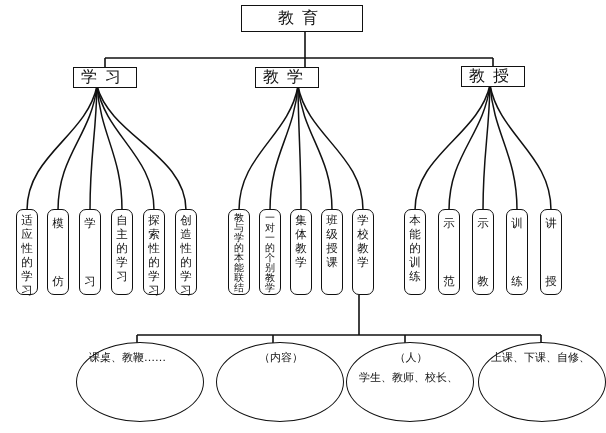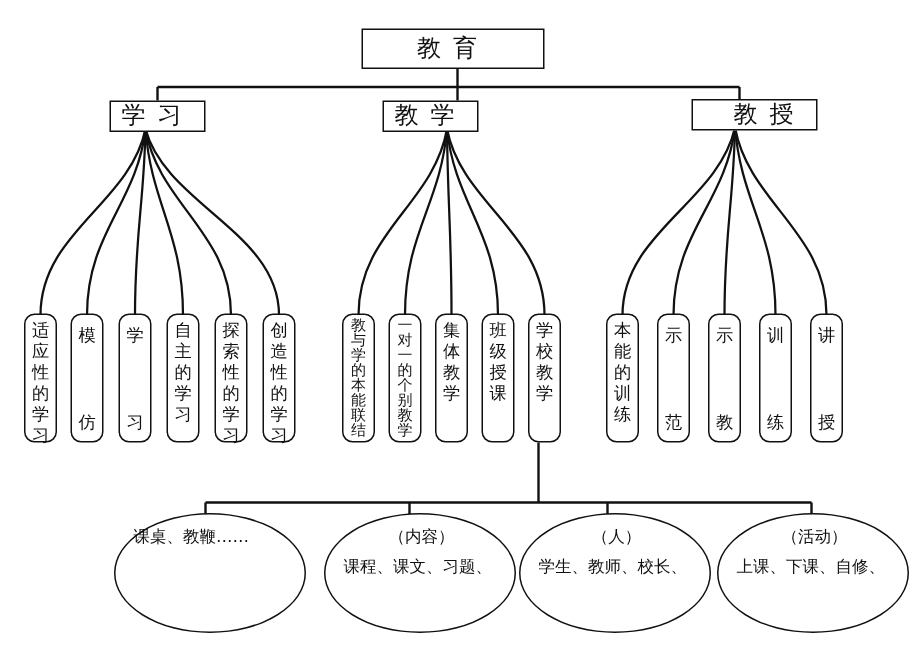--- a/index.html
+++ b/index.html
@@ -51,31 +51,31 @@
     </g>
 
   <line x1="359" y1="295" x2="359" y2="335" stroke="#111" stroke-width="1.6"></line>
   <line x1="137" y1="335" x2="541" y2="335" stroke="#111" stroke-width="1.6"></line>
   <line x1="137" y1="335" x2="137" y2="344" stroke="#111" stroke-width="1.6"></line>
   <line x1="273" y1="335" x2="273" y2="344" stroke="#111" stroke-width="1.6"></line>
   <line x1="405" y1="335" x2="405" y2="344" stroke="#111" stroke-width="1.6"></line>
   <line x1="541" y1="335" x2="541" y2="344" stroke="#111" stroke-width="1.6"></line>
 </svg>
 
-<div class="box" style="left:241px;top:19px;width:120px;height:25px;">
+<div class="box" style="left:241px;top:5px;width:120px;height:25px;">
   <span>教育</span>
 </div>
 
 <div class="box" style="left:73px;top:67px;width:62px;height:19px;">
   <span>学习</span>
 </div>
 <div class="box" style="left:255px;top:67px;width:62px;height:19px;">
   <span>教学</span>
 </div>
-<div class="box" style="left:461px;top:66px;width:62px;height:19px;padding-left:20px;">
+<div class="box" style="left:461px;top:66px;width:62px;height:19px;">
   <span>教授</span>
 </div>
 
 <div id="leaf-container">
     <div class="vbox" style="left: 16px; line-height: 14px;">
       <span>适</span>
       <span>应</span>
       <span>性</span>
       <span>的</span>
       <span>学</span>
@@ -173,22 +173,20 @@
       <span>讲</span>
       <span>授</span>
     </div>
   </div>
 
 <div class="ellipse" style="left:76px;">
   <span class="eline">课桌、教鞭……</span>
 </div>
 <div class="ellipse" style="left:216px;">
   <span class="etitle">（内容）</span>
-  <span class="eline">课程、课文、习题、</span>
 </div>
 <div class="ellipse" style="left:346px;">
   <span class="etitle">（人）</span>
   <span class="eline">学生、教师、校长、</span>
 </div>
 <div class="ellipse" style="left:478px;">
-  <span class="etitle">（活动）</span>
   <span class="eline">上课、下课、自修、</span>
 </div>
 
 </body></html>

